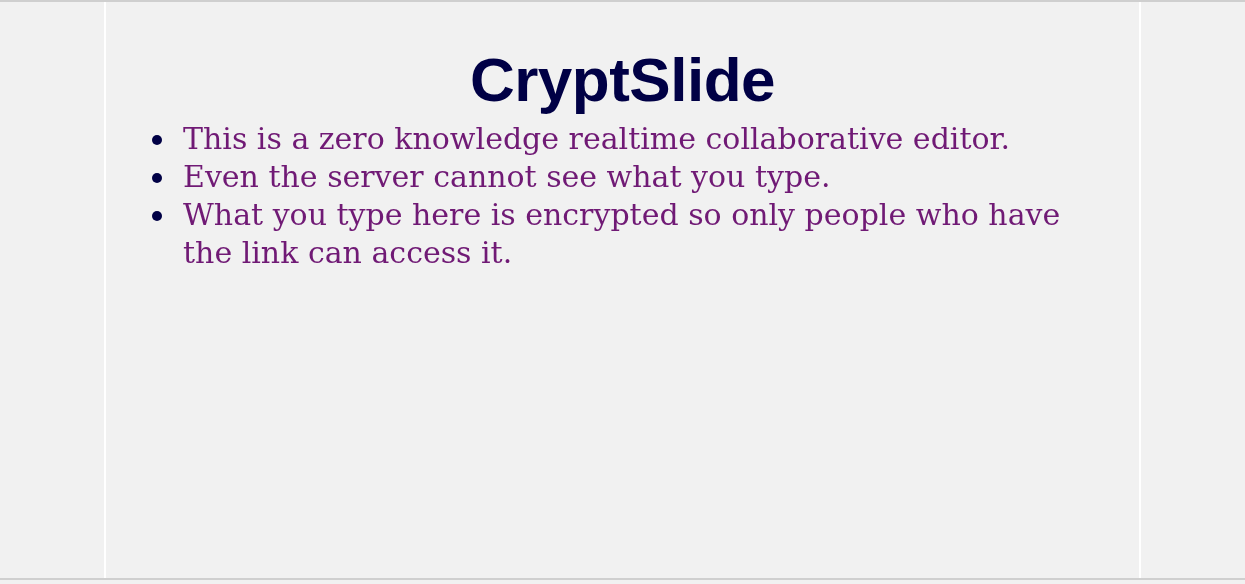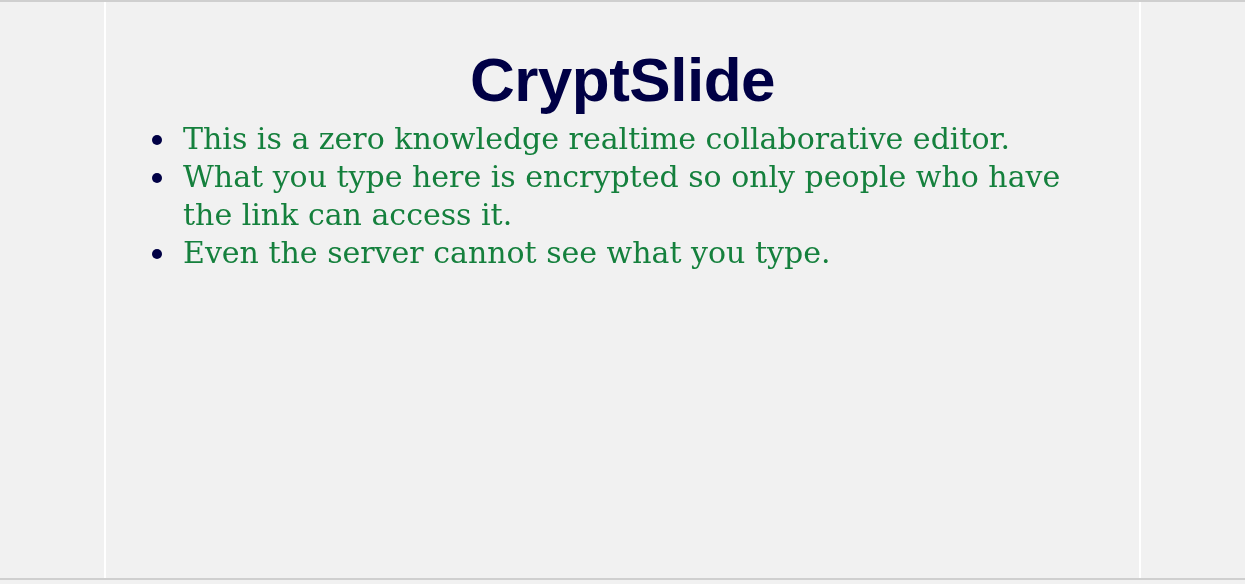--- a/index.html
+++ b/index.html
@@ -86,21 +86,21 @@
     list-style: none;
   }
 
   li.bullet-item {
     position: relative;
     margin: 0;
     padding: 0 0 0 31px;
     font-family: "DejaVu Serif", "Liberation Serif", serif;
     font-size: 30px;
     line-height: 38px;
-    color: #15803d;
+    color: #701a75;
   }
 
   li.bullet-item .bullet-marker {
     position: absolute;
     left: 0px;
     top: 15px;
     width: 10px;
     height: 10px;
     border-radius: 50%;
     background: #000045;
@@ -127,26 +127,26 @@
     <div class="slide-body">
       <ul class="bullet-list">
 
         <li class="bullet-item">
           <span class="bullet-marker"></span>
           <span class="bullet-text">This is a zero knowledge realtime collaborative editor.</span>
         </li>
 
         <li class="bullet-item">
           <span class="bullet-marker"></span>
-          <span class="bullet-text">What you type here is encrypted so only people who have the link can access it.</span>
+          <span class="bullet-text">Even the server cannot see what you type.</span>
         </li>
 
         <li class="bullet-item">
           <span class="bullet-marker"></span>
-          <span class="bullet-text">Even the server cannot see what you type.</span>
+          <span class="bullet-text">What you type here is encrypted so only people who have the link can access it.</span>
         </li>
 
 
       </ul>
     </div>
 
   </div>
 
   <div class="edge-rule bottom"></div>
 

